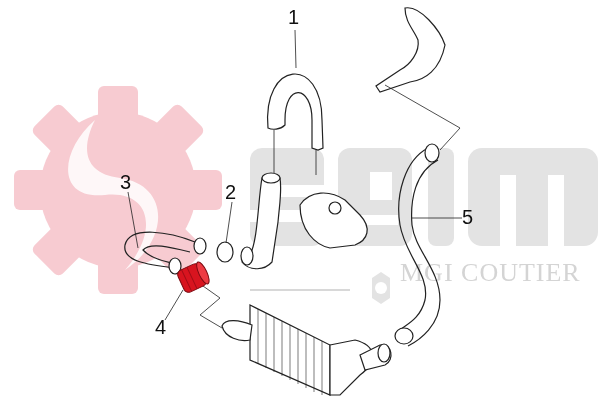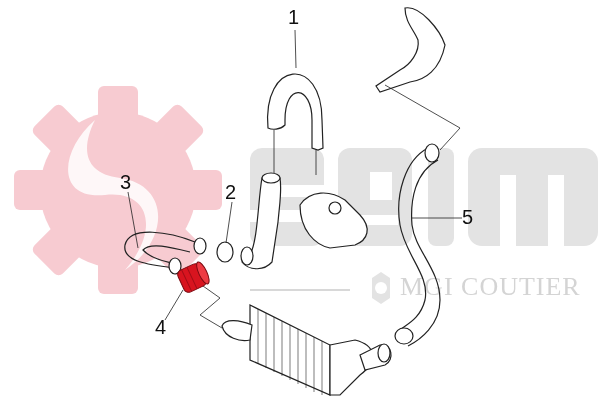--- a/index.html
+++ b/index.html
@@ -38,21 +38,21 @@
     <rect x="250" y="210" width="56" height="12"></rect>
     <rect x="370" y="172" width="22" height="28"></rect>
     <rect x="338" y="215" width="60" height="10"></rect>
     <rect x="500" y="175" width="16" height="71"></rect>
     <rect x="548" y="175" width="16" height="71"></rect>
   </g>
   <line x1="250" y1="290" x2="350" y2="290" stroke="#d8d8d8" stroke-width="2"></line>
   <polygon points="372,278 381,272 390,278 390,298 381,304 372,298" fill="#e3e3e3"></polygon>
   <circle cx="381" cy="288" r="6" fill="#fff"></circle>
 </svg>
-<div class="wm-text" style="left:400px;top:272px;">MGI COUTIER</div>
+<div class="wm-text" style="left:400px;top:258px;">MGI COUTIER</div>
 
 <svg class="layer" viewBox="0 0 600 400" fill="none" stroke="#222" stroke-width="1.2">
 
   <path d="M268 128 C262 60,322 55,322 120 L323 148 L318 150 L312 148 L312 120 C312 85,285 82,285 120 L285 125 C280 130,272 130,268 128Z" fill="#fff"></path>
   <line x1="295" y1="30" x2="296" y2="68" stroke-width="0.8"></line>
   <line x1="274" y1="130" x2="274" y2="175" stroke-width="0.8"></line>
   <line x1="316" y1="150" x2="316" y2="175" stroke-width="0.8"></line>
 
   <path d="M405 8 C420 5,440 30,445 45 C440 70,425 80,410 82 L380 92 L376 86 L400 70 C410 65,420 52,418 40 C414 30,405 22,405 8Z" fill="#fff"></path>
   <line x1="385" y1="85" x2="460" y2="128" stroke-width="0.8"></line>

